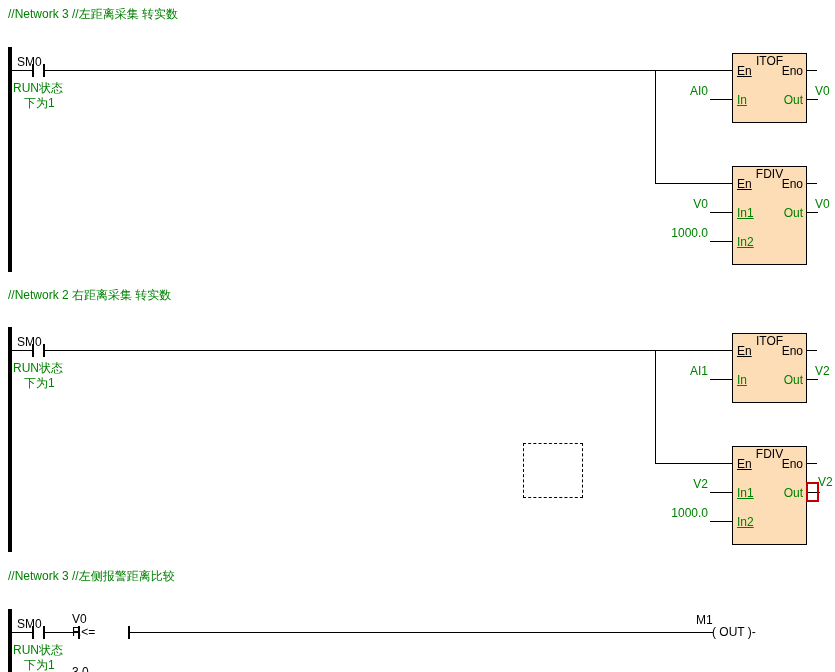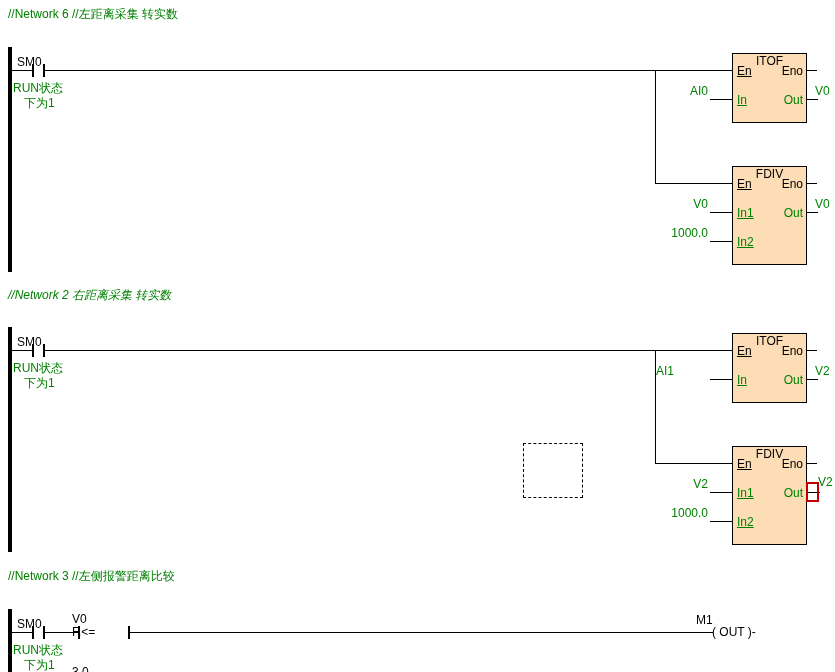--- a/index.html
+++ b/index.html
@@ -24,21 +24,21 @@
   .pin-l { left:4px;text-decoration:underline; }
   .pin-r { right:3px; }
   .dashed-box { position:absolute; width:60px; height:55px; border:1px dashed #000; box-sizing:border-box; }
   .red-cursor { position:absolute; width:13px; height:20px; border:2px solid #C00000; box-sizing:border-box; }
 </style>
 </head>
 <body>
 
 <div class="canvas">
 
-  <div class="lbl green" style="left:8px; top:8px;">//Network 6 //左距离采集 转实数</div>
+  <div class="lbl green" style="left:8px; top:8px;">//Network 3 //左距离采集 转实数</div>
 
   <div class="rail" style="left:8px; top:47px; height:225px;"></div>
 
   <div class="wire" style="left:12px; top:70px; width:20px; height:1px;"></div>
   <div class="cbar" style="left:32px; top:64px;"></div>
   <div class="cbar" style="left:43px; top:64px;"></div>
   <div class="wire" style="left:45px; top:70px; width:687px; height:1px;"></div>
 
   <div class="lbl ctr" style="left:17px; top:56px; width:44px;">SM0</div>
   <div class="lbl green" style="left:13px; top:82px;">RUN状态</div>
@@ -69,21 +69,21 @@
     <span class="fb-pin pin-r green" style="top:40px;">Out</span>
   </div>
   <div class="wire" style="left:807px; top:183px; width:10px; height:1px;"></div>
   <div class="wire" style="left:710px; top:212px; width:22px; height:1px;"></div>
   <div class="lbl rt green" style="left:650px; top:198px; width:58px;">V0</div>
   <div class="wire" style="left:710px; top:241px; width:22px; height:1px;"></div>
   <div class="lbl rt green" style="left:650px; top:227px; width:58px;">1000.0</div>
   <div class="wire" style="left:807px; top:212px; width:11px; height:1px;"></div>
   <div class="lbl green" style="left:815px; top:198px;">V0</div>
 
-  <div class="lbl green" style="left:8px; top:289px;font-style:italic;">//Network 2 右距离采集 转实数</div>
+  <div class="lbl green" style="left:8px; top:289px;">//Network 2 右距离采集 转实数</div>
 
   <div class="rail" style="left:8px; top:327px; height:225px;"></div>
 
   <div class="wire" style="left:12px; top:350px; width:20px; height:1px;"></div>
   <div class="cbar" style="left:32px; top:344px;"></div>
   <div class="cbar" style="left:43px; top:344px;"></div>
   <div class="wire" style="left:45px; top:350px; width:687px; height:1px;"></div>
 
   <div class="lbl ctr" style="left:17px; top:336px; width:44px;">SM0</div>
   <div class="lbl green" style="left:13px; top:362px;">RUN状态</div>
@@ -96,21 +96,21 @@
 
   <div class="fblock" style="left:732px; top:333px; height:70px;">
     <div class="fb-title">ITOF</div>
     <span class="fb-pin pin-l" style="top:11px;">En</span>
     <span class="fb-pin pin-r" style="top:11px;">Eno</span>
     <span class="fb-pin pin-l green" style="top:40px;">In</span>
     <span class="fb-pin pin-r green" style="top:40px;">Out</span>
   </div>
   <div class="wire" style="left:807px; top:350px; width:10px; height:1px;"></div>
   <div class="wire" style="left:710px; top:379px; width:22px; height:1px;"></div>
-  <div class="lbl rt green" style="left:616px; top:365px; width:58px;">AI1</div>
+  <div class="lbl rt green" style="left:650px; top:365px; width:58px;">AI1</div>
   <div class="wire" style="left:807px; top:379px; width:11px; height:1px;"></div>
   <div class="lbl green" style="left:815px; top:365px;">V2</div>
 
   <div class="fblock" style="left:732px; top:446px; height:99px;">
     <div class="fb-title">FDIV</div>
     <span class="fb-pin pin-l" style="top:11px;">En</span>
     <span class="fb-pin pin-r" style="top:11px;">Eno</span>
     <span class="fb-pin pin-l green" style="top:40px;">In1</span>
     <span class="fb-pin pin-l green" style="top:69px;">In2</span>
     <span class="fb-pin pin-r green" style="top:40px;">Out</span>

